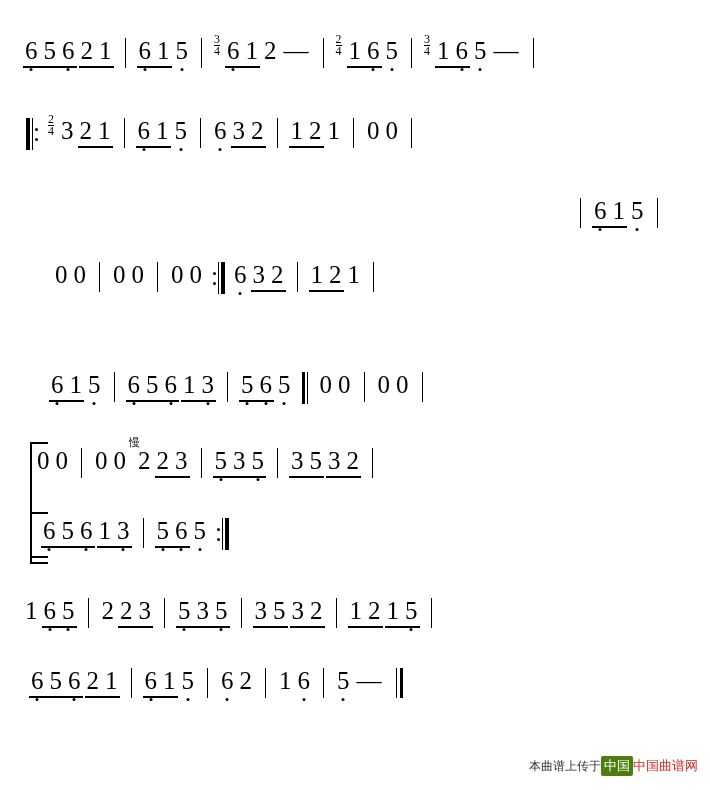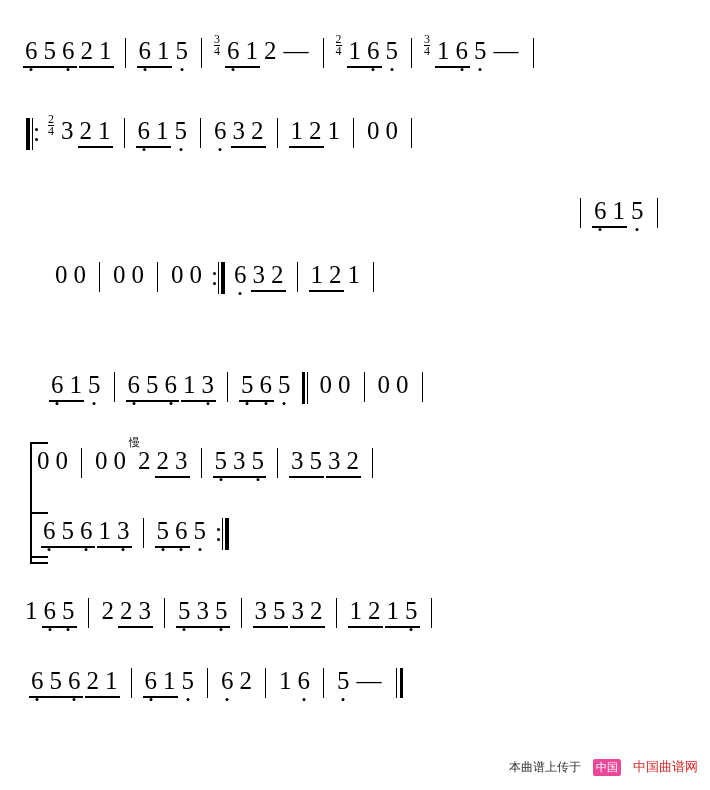--- a/index.html
+++ b/index.html
@@ -140,27 +140,27 @@
 
   
   .footer{
     position:absolute;
     right:12px;bottom:14px;
     font-size:12px;
     font-family:"Liberation Sans", sans-serif;
     color:#333;
     display:flex;
     align-items:center;
-    gap:12px;
+    gap:0;
   }
   .logo{
     display:inline-block;
-    background:#ec4899;
+    background:#4d7c0f;
     color:#fff;
-    font-size:11px;
+    font-size:13px;
     padding:1px 3px;
     border-radius:2px;
     font-family:Liberation Sans, sans-serif;
   }
   .sitename{color:#d62a27;font-size:13px;font-family:"Liberation Sans", sans-serif;text-align:right;}
 </style>
 </head>
 <body>
 
 <div class="sheet" id="sheet">

